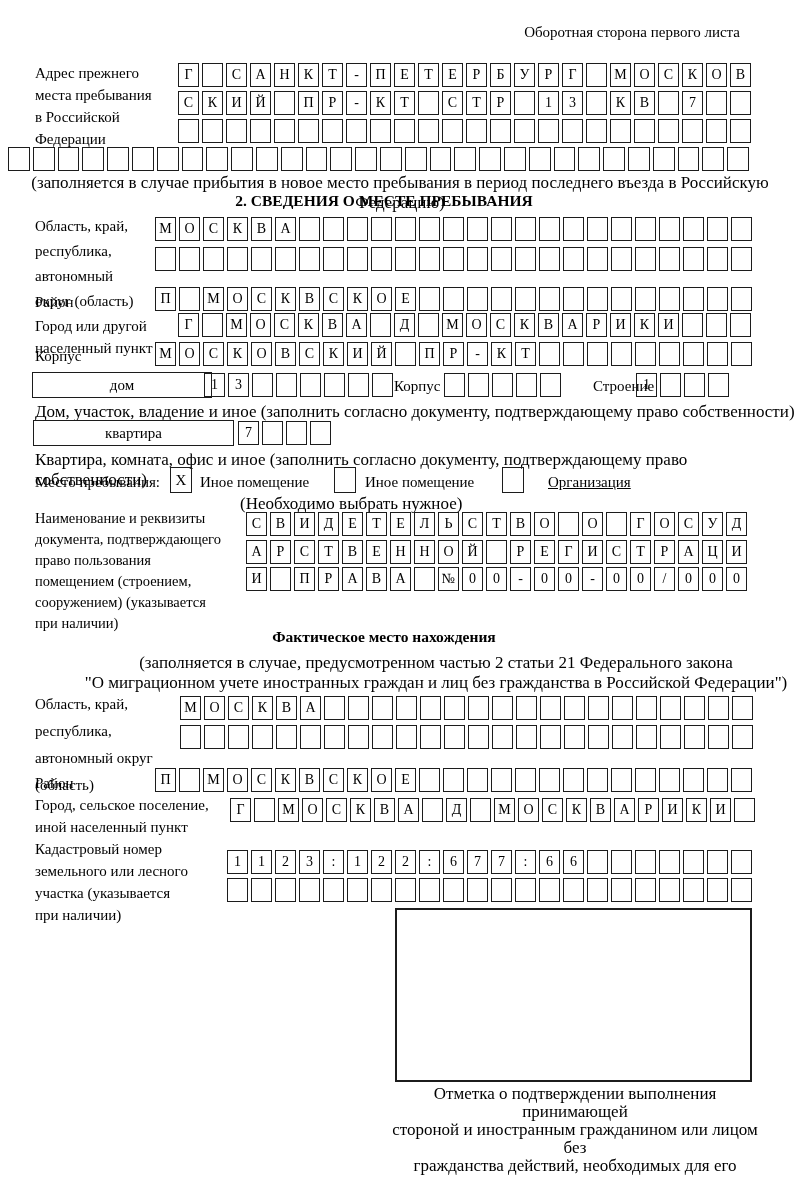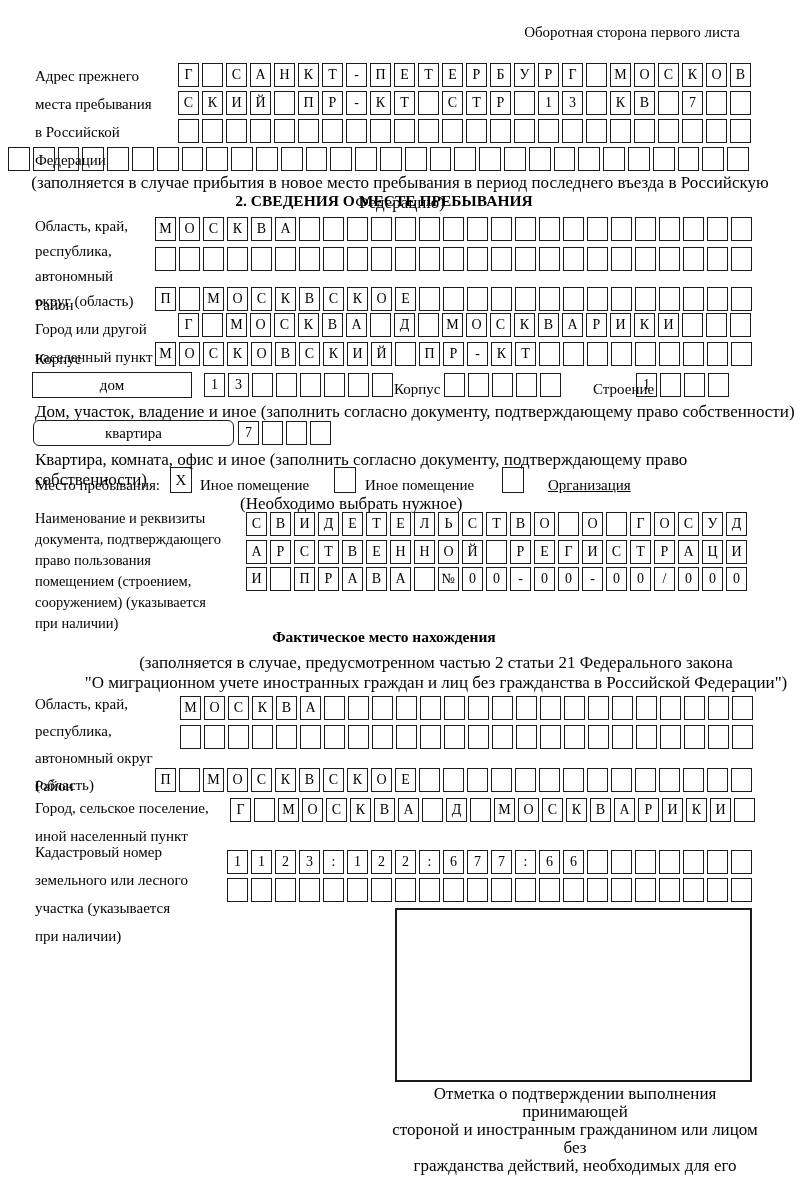--- a/index.html
+++ b/index.html
@@ -1,21 +1,21 @@
 <!DOCTYPE html>
 <html><head>
 <meta charset="utf-8">
 <style>
   html,body { margin:0; padding:0; background:#fff; }
   .page {
     position:relative; width:800px; height:1180px; background:#ffffff;
     font-family:"Liberation Serif", serif; color:#000; overflow:hidden;
   }
   .note { position:absolute; top:24px; right:60px; font-size:15px; }
-  .label { position:absolute; font-size:15px; line-height:28px; white-space:pre-line; }
+  .label { position:absolute; font-size:15px; line-height:22px; white-space:pre-line; }
   .lh25 { line-height:25px; }
   .lh27 { line-height:27px; }
   .lh21 { font-size:14.5px; line-height:21px; }
   .caption { position:absolute; font-size:17px; white-space:pre-line; }
   .center { left:0; width:800px; text-align:center; }
   .title { position:absolute; left:0; width:768px; text-align:center; font-size:15.5px; font-weight:bold; }
   .cellrow { position:absolute; display:flex; }
   .cell {
     box-sizing:border-box; flex:0 0 auto; width:21px; height:24px;
     border:1.6px solid #1c1c1c; margin-right:3px;
@@ -300,21 +300,21 @@
       <span class="cell"></span>
       <span class="cell"></span>
       <span class="cell"></span>
       <span class="cell"></span>
       <span class="cell"></span>
       <span class="cell"></span>
       <span class="cell"></span>
       <span class="cell"></span>
     </div>
 
-  <div class="fieldbox" style="left:32px; top:372px; width:160px;">дом</div>
+  <div class="fieldbox" style="left:32px; top:372px; width:180px;">дом</div>
   <div class="cellrow" style="left:204px; top:373px;">
       <span class="cell">1</span>
       <span class="cell">3</span>
       <span class="cell"></span>
       <span class="cell"></span>
       <span class="cell"></span>
       <span class="cell"></span>
       <span class="cell"></span>
       <span class="cell"></span>
     </div>
@@ -328,21 +328,21 @@
     </div>
   <div class="label" style="left:593px; top:375px;text-align:center;">Строение</div>
   <div class="cellrow" style="left:636px; top:373px;">
       <span class="cell">1</span>
       <span class="cell"></span>
       <span class="cell"></span>
       <span class="cell"></span>
     </div>
   <div class="caption" style="left:35px; top:402px;">Дом, участок, владение и иное (заполнить согласно документу, подтверждающему право собственности)</div>
 
-  <div class="fieldbox" style="left:33px; top:420px; width:201px;border-radius:6px;">квартира</div>
+  <div class="fieldbox" style="left:33px; top:420px; width:201px;">квартира</div>
   <div class="cellrow" style="left:238px; top:421px;">
       <span class="cell">7</span>
       <span class="cell"></span>
       <span class="cell"></span>
       <span class="cell"></span>
     </div>
   <div class="caption" style="left:35px; top:450px;">Квартира, комната, офис и иное (заполнить согласно документу, подтверждающему право собственности)</div>
 
   <div class="label" style="left:35px; top:471px;text-align:right;">Место пребывания:</div>
   <div class="checkbox" style="left:170px; top:467px;">Х</div>

